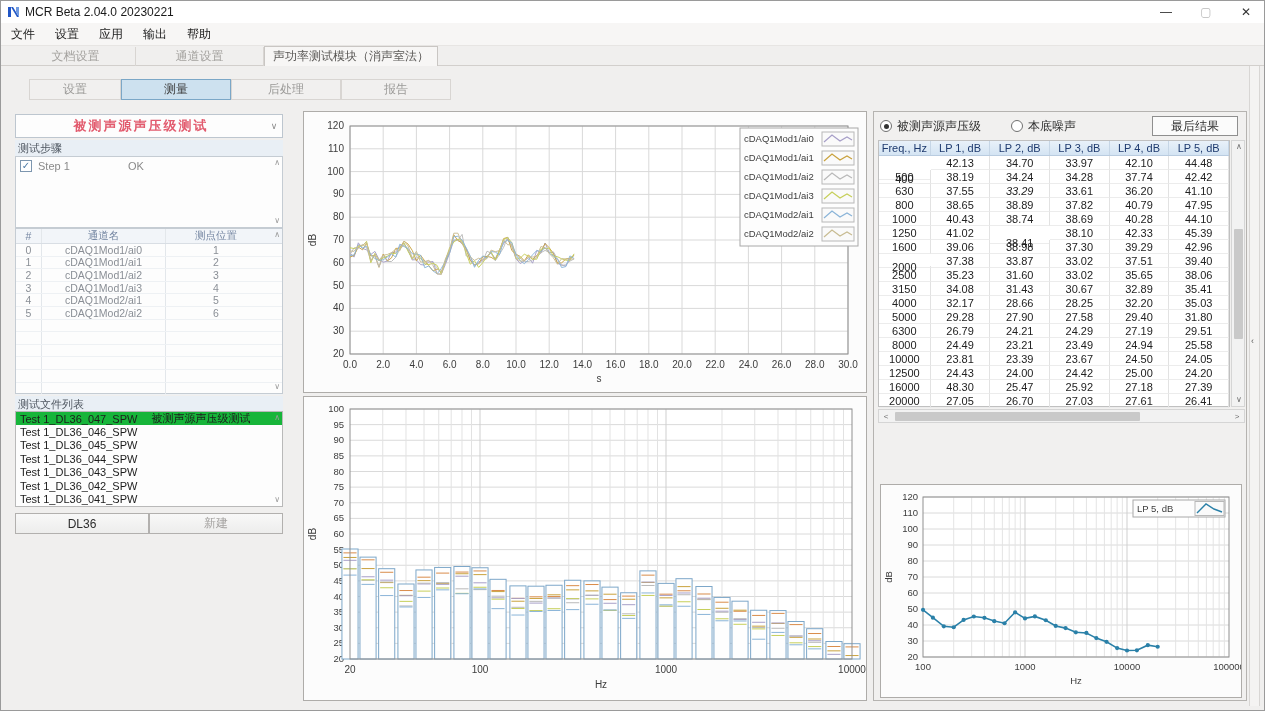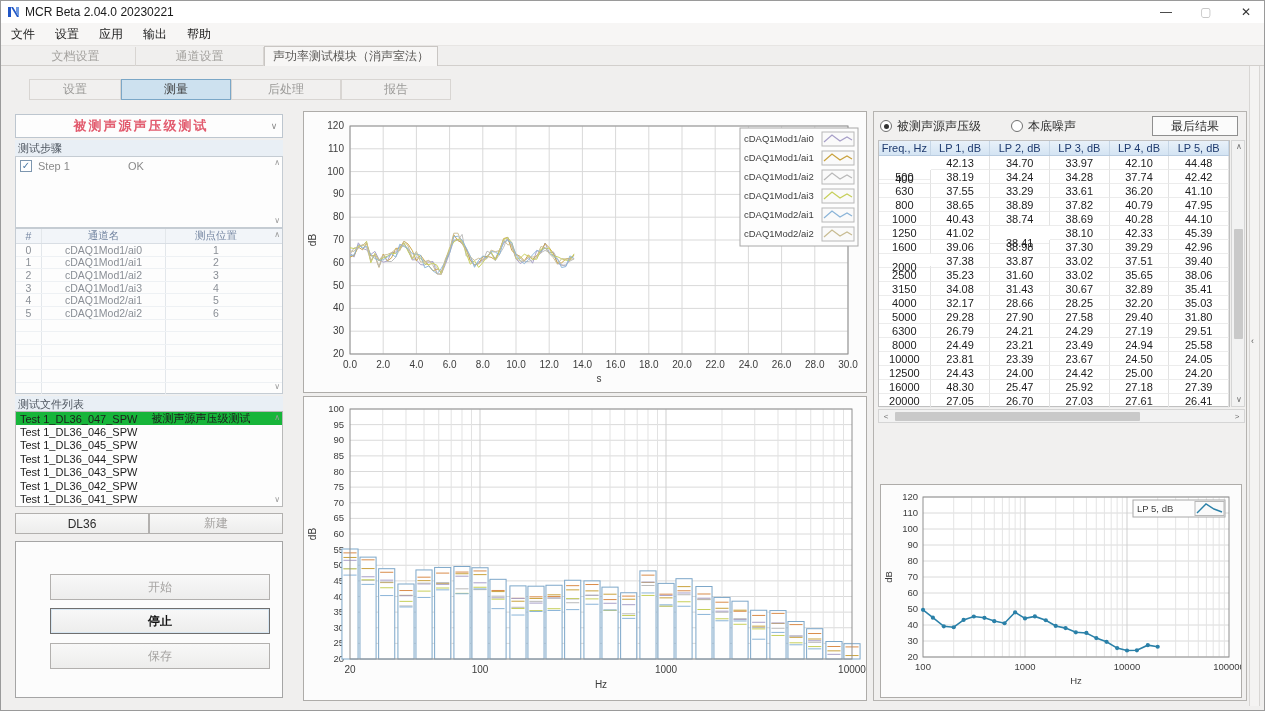--- a/index.html
+++ b/index.html
@@ -201,25 +201,20 @@
       <div class="file-row"><span>Test 1_DL36_045_SPW</span></div>
       <div class="file-row"><span>Test 1_DL36_044_SPW</span></div>
       <div class="file-row"><span>Test 1_DL36_043_SPW</span></div>
       <div class="file-row"><span>Test 1_DL36_042_SPW</span></div>
       <div class="file-row"><span>Test 1_DL36_041_SPW</span></div>
       <span class="scroll-glyph" style="top: 2px;">∧</span>
       <span class="scroll-glyph" style="bottom: 2px;">∨</span>
     </div>
   <div class="abs btn" style="left:14px;top:512px;width:134px;height:21px">DL36</div>
   <div class="abs btn disabled" style="left:148px;top:512px;width:134px;height:21px">新建</div>
-  <div class="abs ctrl-box">
-    <div class="btn disabled ctrl-btn" style="top:32px">开始</div>
-    <div class="btn ctrl-btn stop" style="top:66px">停止</div>
-    <div class="btn disabled ctrl-btn" style="top:101px">保存</div>
-  </div>
 
   <div class="abs chart-panel" style="left:302px;top:110px;width:564px;height:282px" id="chartTime"><svg width="562" height="280">
         <rect x="46" y="14" width="498" height="228" fill="#ffffff" stroke="none"></rect>
         <line x1="46" y1="14" x2="46" y2="242" stroke="#d9d9d9" stroke-width="1"></line>
         <text x="46" y="256" font-size="10" text-anchor="middle">0.0</text>
         <line x1="79.2" y1="14" x2="79.2" y2="242" stroke="#d9d9d9" stroke-width="1"></line>
         <text x="79.2" y="256" font-size="10" text-anchor="middle">2.0</text>
         <line x1="112.4" y1="14" x2="112.4" y2="242" stroke="#d9d9d9" stroke-width="1"></line>
         <text x="112.4" y="256" font-size="10" text-anchor="middle">4.0</text>
         <line x1="145.60000000000002" y1="14" x2="145.60000000000002" y2="242" stroke="#d9d9d9" stroke-width="1"></line>
@@ -587,21 +582,21 @@
           <span class="lp-cell" style="width: 52px;">500</span>
           <span class="lp-cell" style="width: 60px;">38.19</span>
           <span class="lp-cell" style="width: 60px;">34.24</span>
           <span class="lp-cell" style="width: 60px;">34.28</span>
           <span class="lp-cell" style="width: 60px;">37.74</span>
           <span class="lp-cell" style="width: 60px;">42.42</span>
         </div>
         <div class="lp-row">
           <span class="lp-cell" style="width: 52px;">630</span>
           <span class="lp-cell" style="width: 60px;">37.55</span>
-          <span class="lp-cell" style="width: 60px;">33.29</span>
+          <span class="lp-cell" style="width: 60px; font-style: italic;">33.29</span>
           <span class="lp-cell" style="width: 60px;">33.61</span>
           <span class="lp-cell" style="width: 60px;">36.20</span>
           <span class="lp-cell" style="width: 60px;">41.10</span>
         </div>
         <div class="lp-row">
           <span class="lp-cell" style="width: 52px;">800</span>
           <span class="lp-cell" style="width: 60px;">38.65</span>
           <span class="lp-cell" style="width: 60px;">38.89</span>
           <span class="lp-cell" style="width: 60px;">37.82</span>
           <span class="lp-cell" style="width: 60px;">40.79</span>

